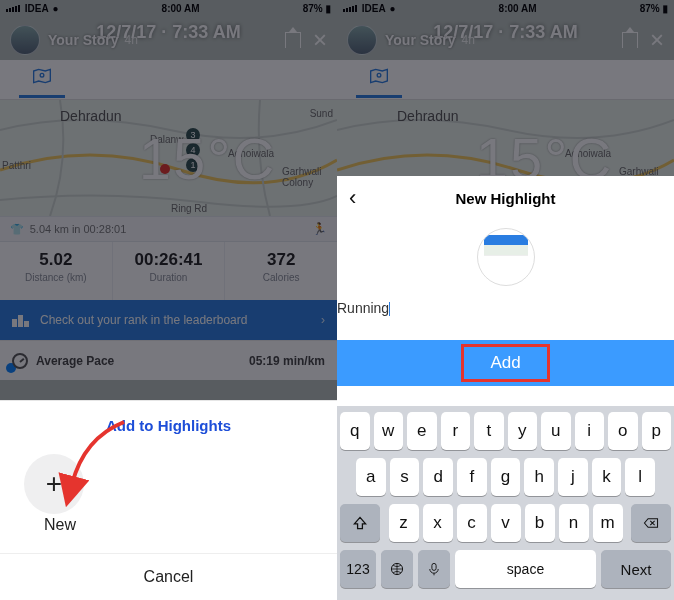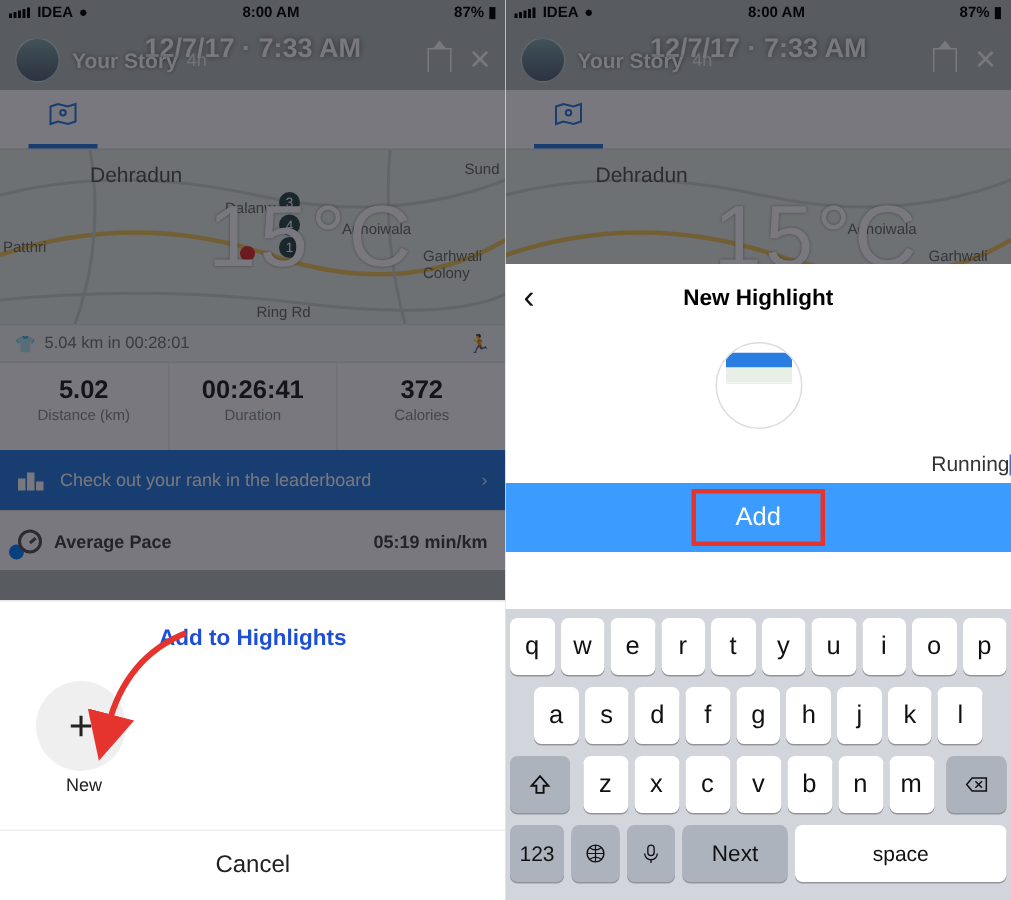--- a/index.html
+++ b/index.html
@@ -59,39 +59,39 @@
   .pace .msgdot{position:absolute;width:10px;height:10px;border-radius:50%;background:#0a84ff;left:6px;margin-top:14px;}
   .pace .pval{margin-left:auto;}
 
   
   .dim { position:absolute; inset:0; background:rgba(10,10,20,.55); }
 
   
   .sheet-left { position:absolute; bottom:0; left:0; right:0; background:#fff; height:200px; border-top:1px solid #e6e6e6;}
   .sheet-left .sheet-title{ text-align:center; font-size:15px; font-weight:600; color:#1d4ed8; padding:16px 0 8px;}
   .newbtn { width:60px; height:60px; border-radius:50%; background:#efeff0; display:flex; align-items:center; justify-content:center; margin:12px 0 2px 24px; font-size:28px; color:#222; font-weight:300;}
-  .newlbl { font-size:12px; color:#222; margin-left:44px;}
+  .newlbl { font-size:16px; color:#222; margin-left:44px;}
   .cancel { position:absolute; bottom:0; left:0; right:0; text-align:center; font-size:16px; color:#222; padding:14px 0; border-top:1px solid #eee;}
 
   
   .arrow { position:absolute; left:64px; top:418px; width:60px; height:60px; pointer-events:none; z-index:5;}
   .arrow svg { overflow:visible; }
 
   
   .sheet-right { position:absolute; top:176px; left:0; right:0; bottom:0; background:#fff; }
   .sheet-right .hdr{ height:44px; display:flex; align-items:center; justify-content:center; position:relative; border-bottom:0;}
   .sheet-right .hdr .back{position:absolute; left:12px; font-size:22px; color:#111;}
   .sheet-right .hdr .ttl{font-size:15px; font-weight:600;}
   .coverwrap{ text-align:center; padding:8px 0 4px;}
   .cover{ width:58px; height:58px; border-radius:50%; border:1px solid #ddd; display:inline-block; background:#fff; position:relative; overflow:hidden;}
   .cover .mini{position:absolute;inset:6px;border-radius:4px;overflow:hidden;}
   .cover .mini .mt{height:10px;background:#2a7de1;}
   .cover .mini .mb{height:10px;background:#e7efe7;}
   .cover .mini .ms{height:20px;background:#fff;border-top:1px solid #eee;}
-  .nameinput{ text-align:right; font-size:14px; color:#333; padding:6px 0 5px; }
+  .nameinput{ text-align:left; font-size:14px; color:#333; padding:6px 0 24px; }
   .nameinput .cursor{display:inline-block;width:1px;height:14px;background:#2a7de1;vertical-align:middle;}
   .addbar{ background:#3b9bff; height:46px; display:flex; align-items:center; justify-content:center; color:#fff; font-size:17px; }
   .addbar .redbox{ border:3px solid #e5342e; padding:6px 26px; }
 
   
   .kb { position:absolute; bottom:0; left:0; right:0; background:#d2d5db; padding:6px 3px 4px; }
   .kb-row{ display:flex; justify-content:center; gap:4px; margin-bottom:8px;}
   .key{ background:#fff; border-radius:5px; height:38px; min-width:27px; flex:1; max-width:30px; display:flex; align-items:center; justify-content:center; font-size:17px; color:#111; box-shadow:0 1px 0 rgba(0,0,0,.3);}
   .kb-row.mid{padding:0 16px;}
   .key.fn{ background:#adb3bd; max-width:40px; flex:0 0 40px;}
@@ -356,18 +356,18 @@
               <circle cx="10" cy="10" r="7" fill="none" stroke="#111" stroke-width="1.2"></circle>
               <path d="M3 10 H17 M10 3 V17 M5 5 Q10 9 15 5 M5 15 Q10 11 15 15" fill="none" stroke="#111" stroke-width="1"></path>
             </svg>
           </div>
         <div class="key mic">
             <svg viewBox="0 0 20 20" width="14" height="14">
               <rect x="7" y="2" width="6" height="10" rx="3" fill="none" stroke="#111" stroke-width="1.3"></rect>
               <path d="M4 10 A6 6 0 0 0 16 10 M10 16 V19" fill="none" stroke="#111" stroke-width="1.3"></path>
             </svg>
           </div>
+        <div class="key space">space</div>
         <div class="key next">Next</div>
-        <div class="key space">space</div>
       </div>
     </div>
   </div>
 </div>
 
 </body></html>

